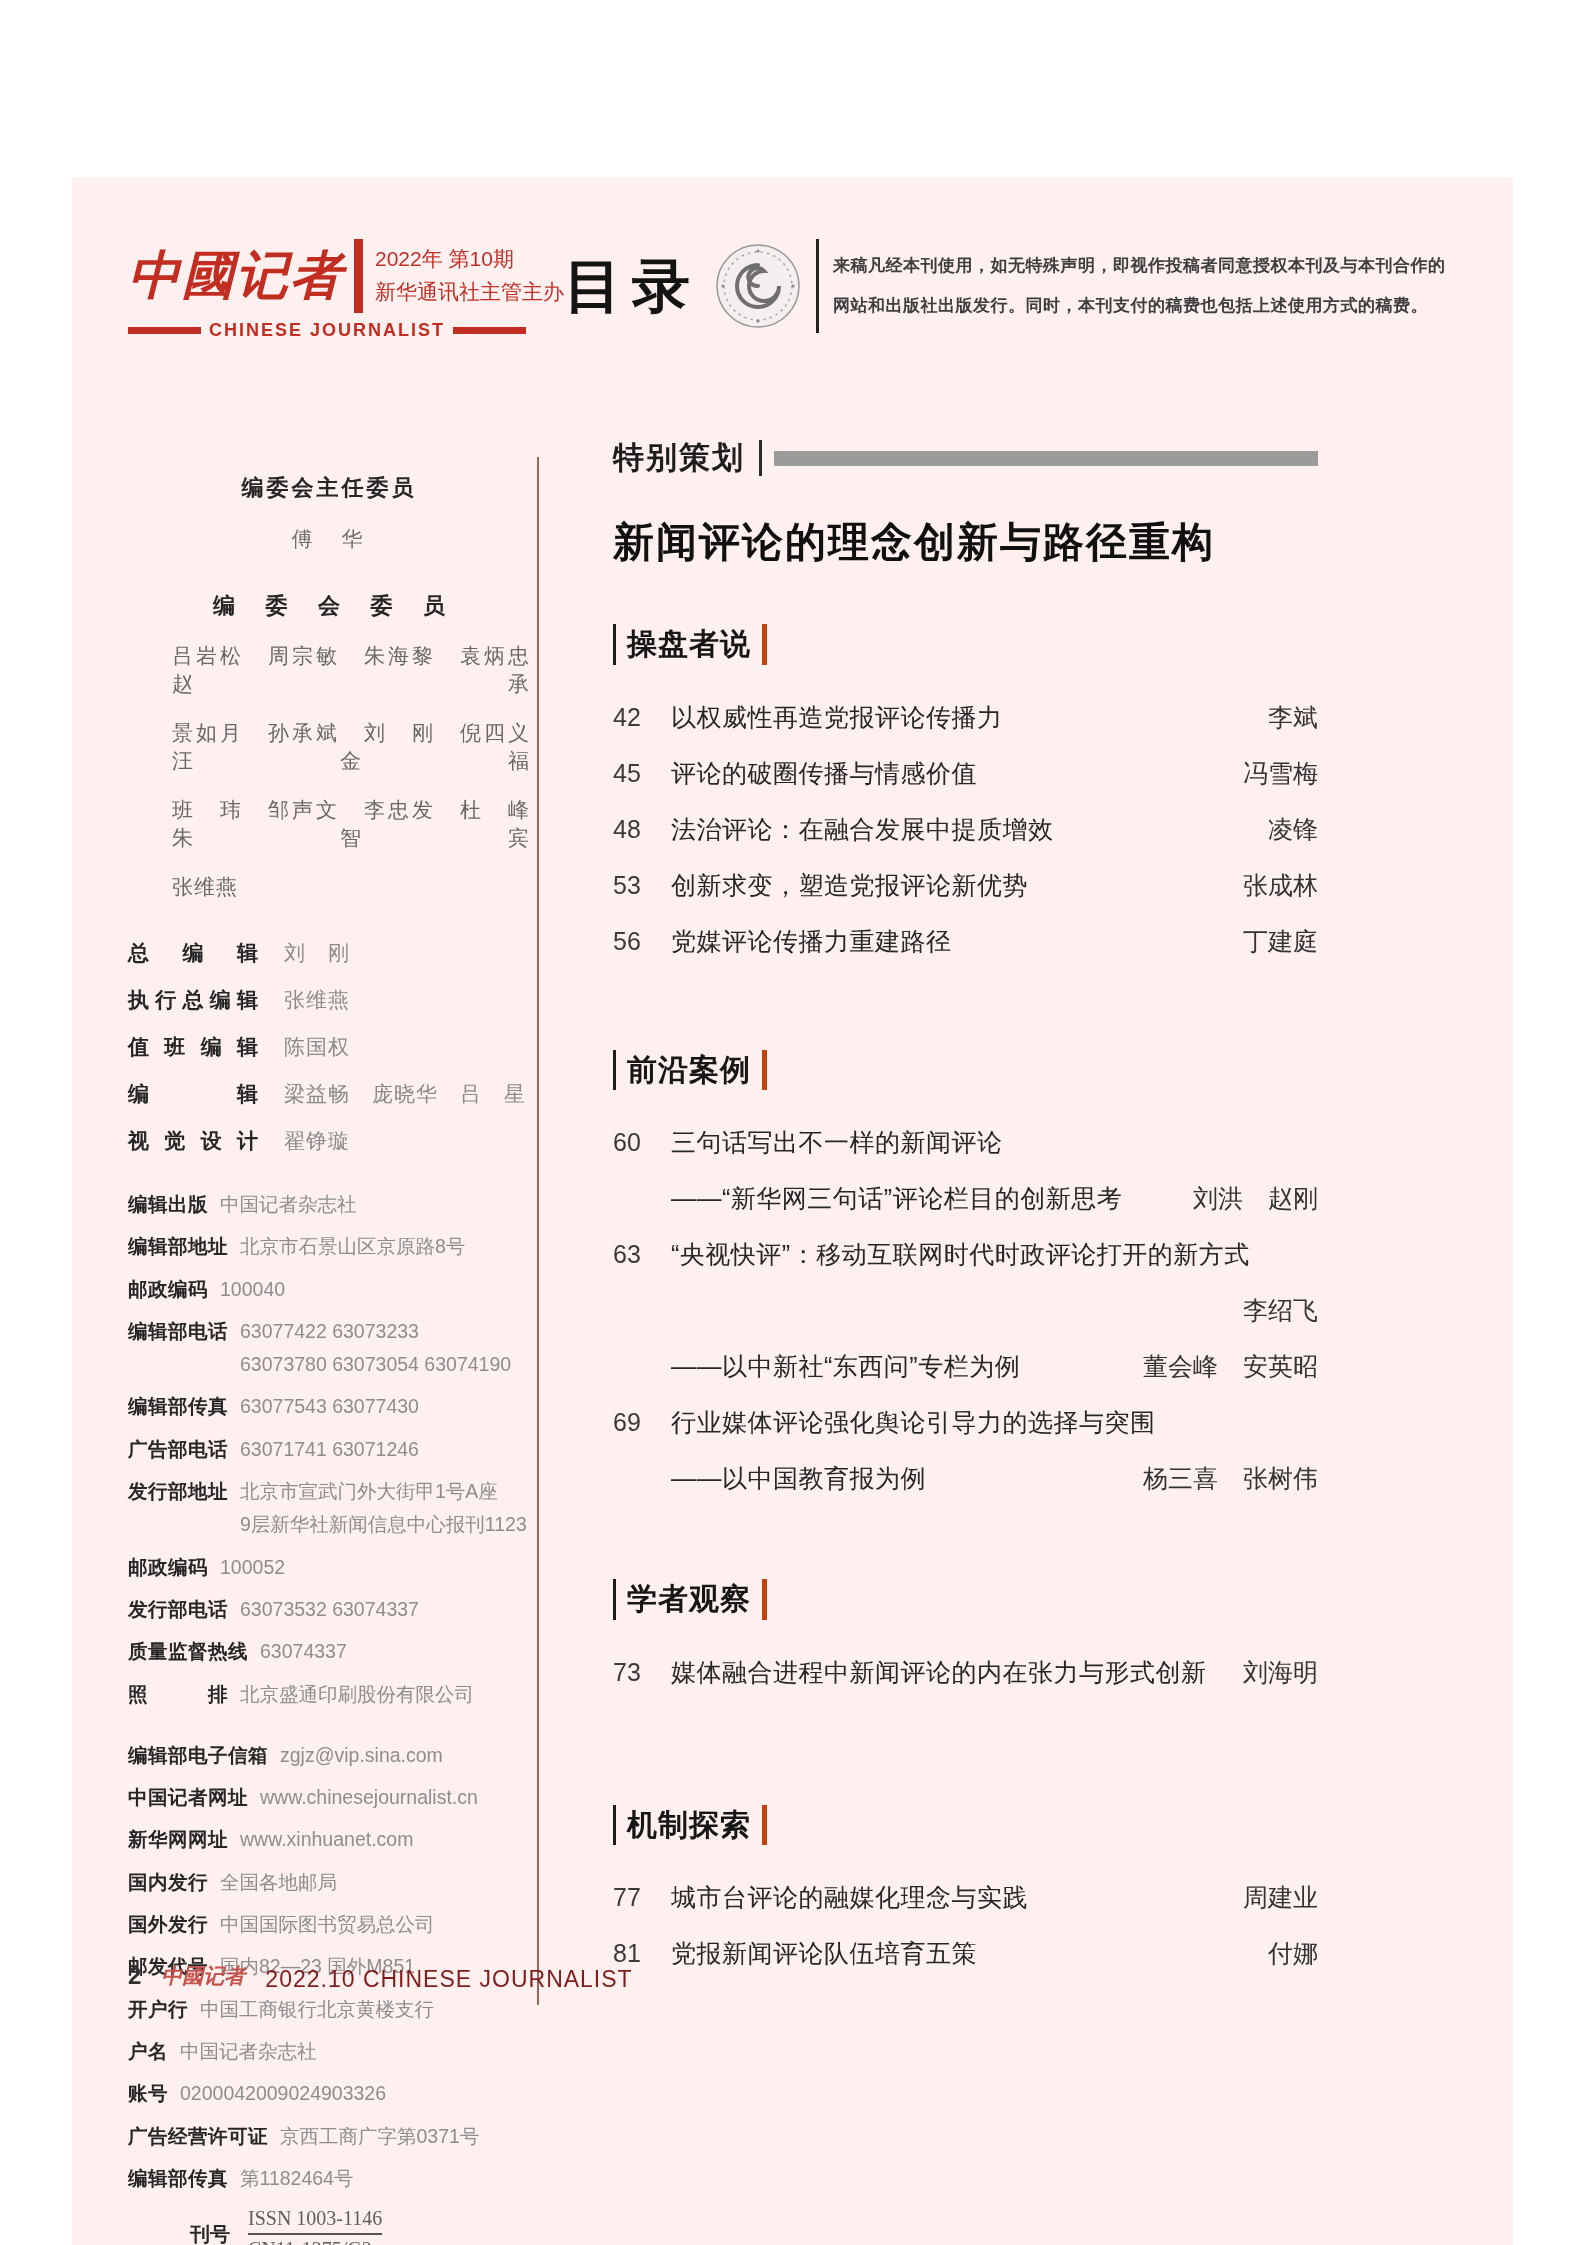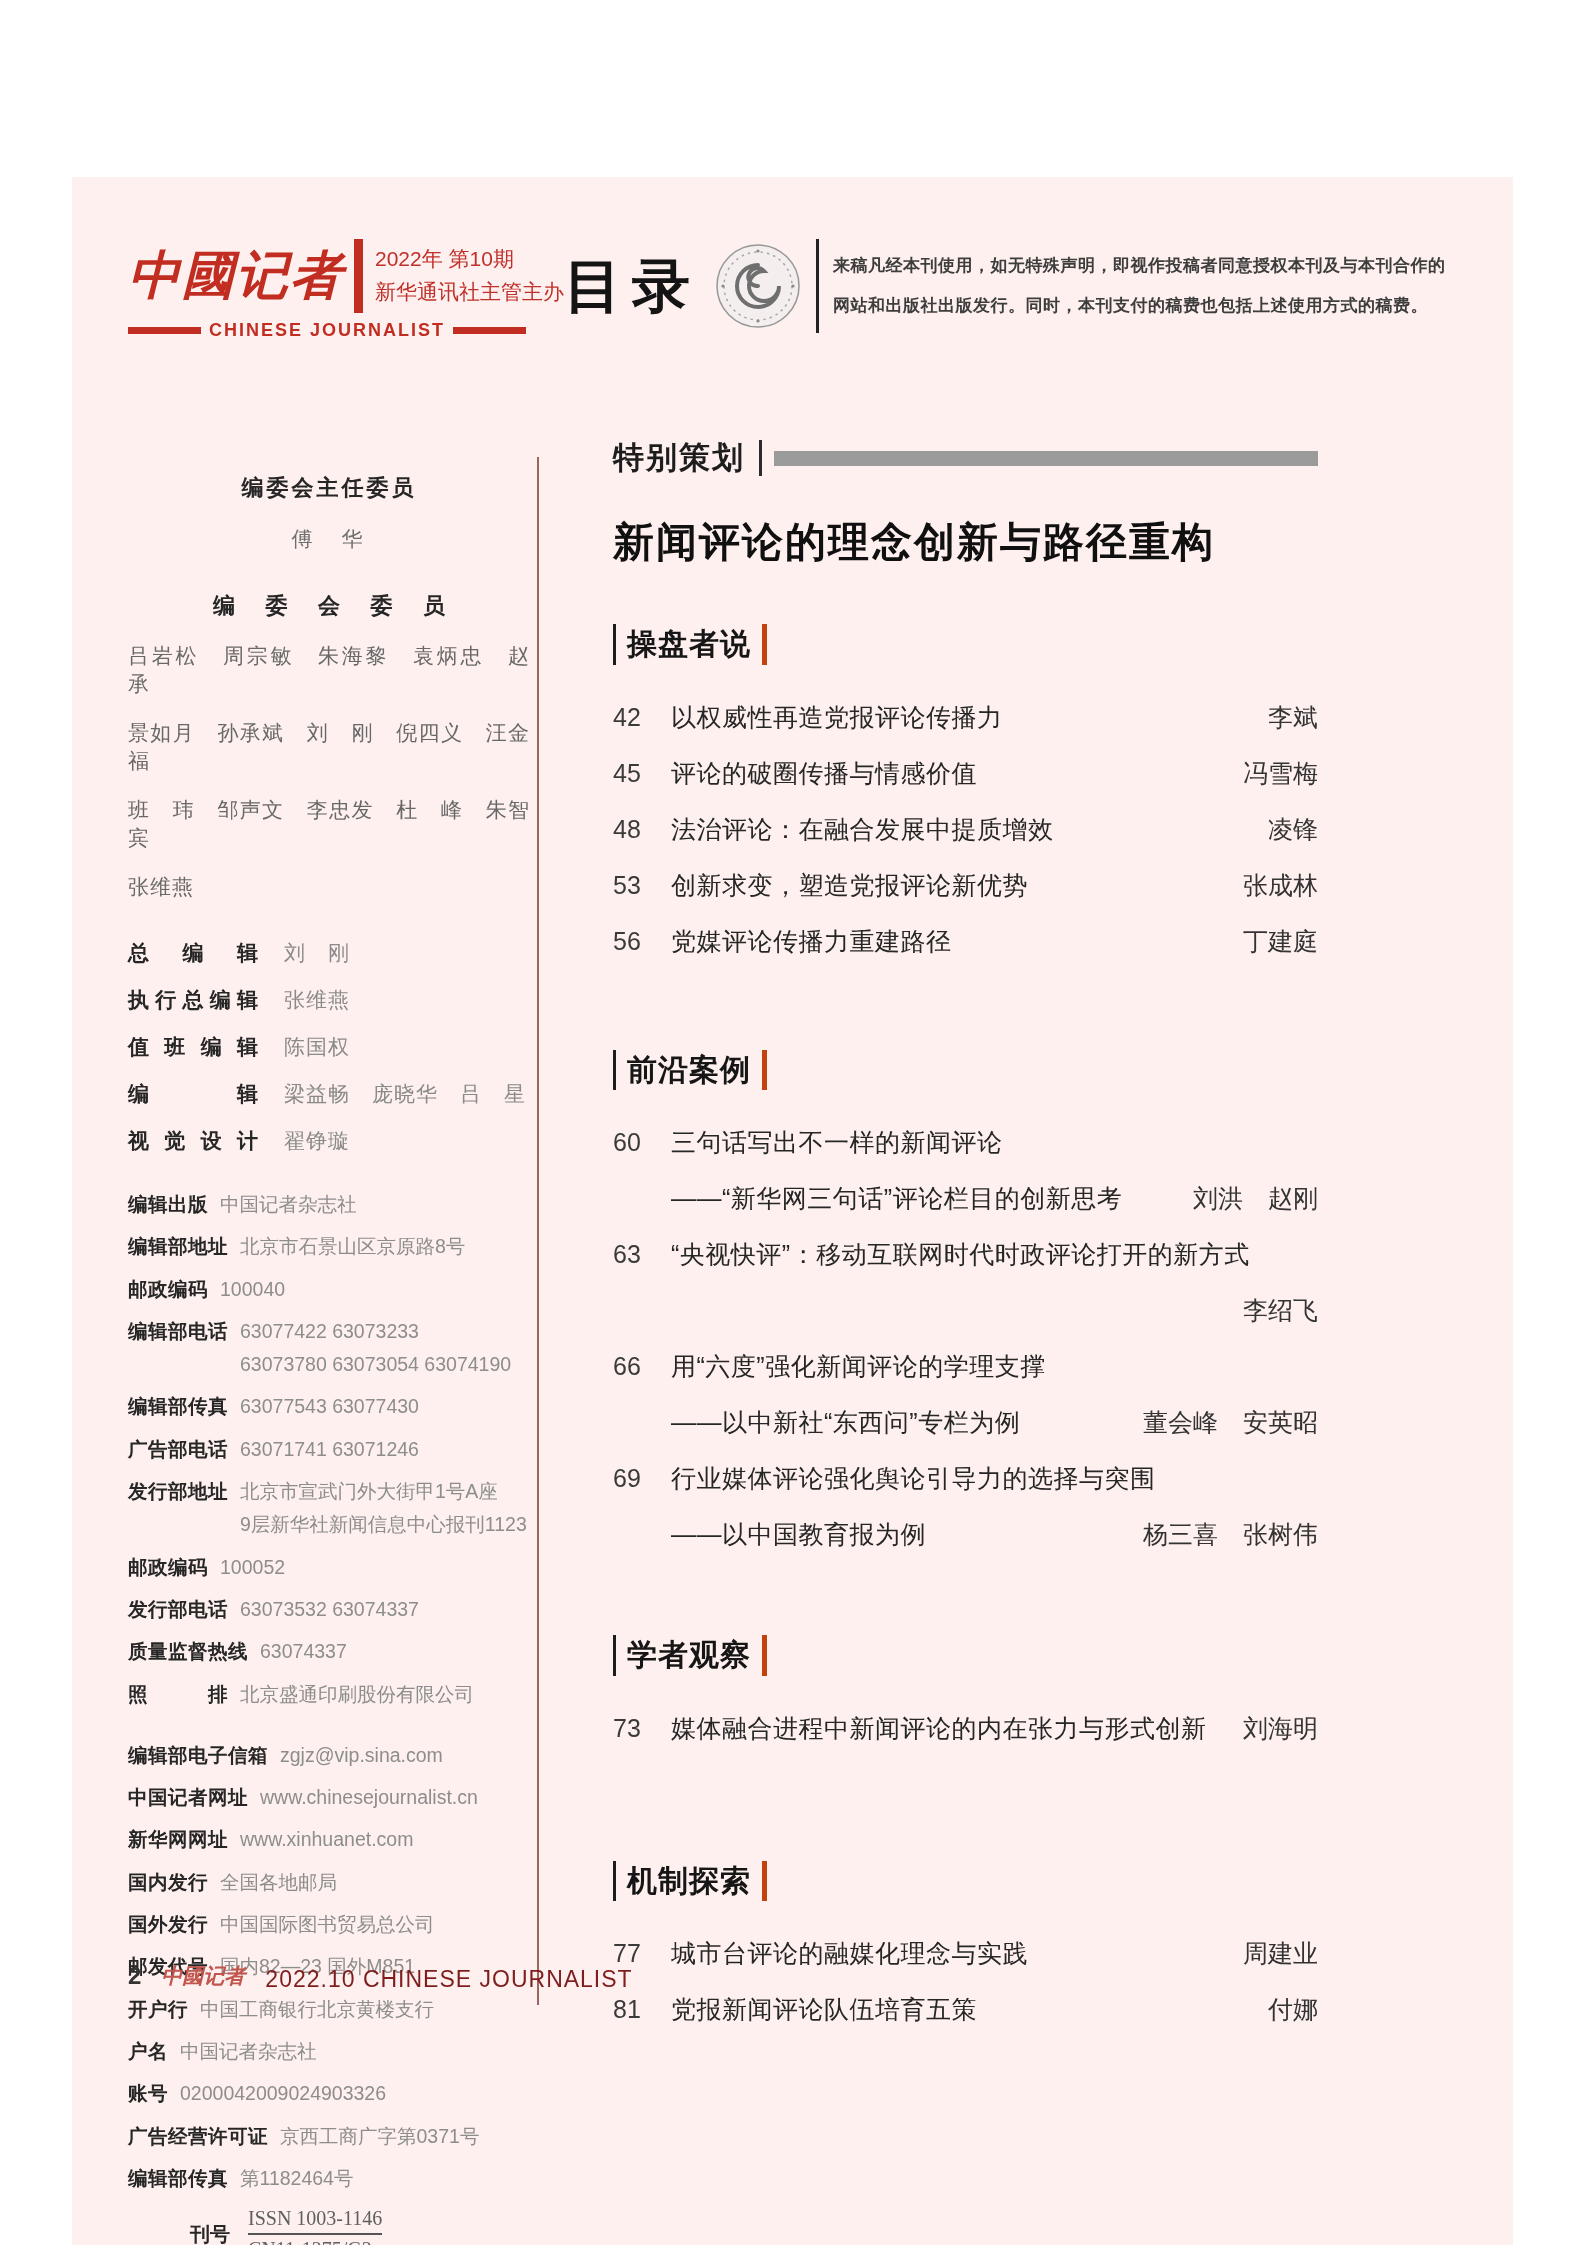--- a/index.html
+++ b/index.html
@@ -38,21 +38,21 @@
   .notice { font-size:17px; font-weight:600; color:#3d3d3d; line-height:2.35; letter-spacing:0.5px; }
 
   
   .sidebar { position:absolute; left:56px; top:296px; width:402px; }
   .board-chair-label { text-align:center; font-size:22px; font-weight:bold; letter-spacing:3px; color:#262626; }
   .board-chair-name { text-align:center; font-size:21px; color:#6e6e6e; margin-top:22px; letter-spacing:4px; }
   .board-members-label { width:232px; margin:38px auto 0; font-size:22px; font-weight:bold; color:#262626;
     text-align:justify; text-align-last:justify; }
   .member-rows { margin-top:4px; }
   .member-row { font-size:21px; color:#686868; margin-top:21px; letter-spacing:1px;
-    text-align:justify; text-align-last:justify; }
+    text-align:justify; text-align-last:justify;margin-left:44px; }
   .member-row:last-child { text-align-last:left; }
 
   .staff { margin-top:38px; }
   .staff-row { display:flex; margin-bottom:19px; font-size:21px; align-items:baseline; }
   .staff-label { width:130px; flex:none; font-weight:bold; color:#262626; text-align:justify; text-align-last:justify; }
   .staff-value { margin-left:26px; color:#8a8a8a; letter-spacing:1px; white-space:pre; }
 
   .info { margin-top:36px; }
   .info-row { display:flex; margin-bottom:15px; font-size:19.5px; line-height:1.4; align-items:baseline; }
   .info-row:nth-child(12) { margin-top:34px; }   
@@ -368,24 +368,20 @@
             <div class="toc-row">
               <span class="toc-page">63</span>
               <span class="toc-text">“央视快评”：移动互联网时代时政评论打开的新方式</span>
             </div>
             <div class="toc-row">
               <span class="toc-page"></span>
               <span class="toc-text"></span>
               <span class="toc-author">李绍飞</span>
             </div>
             <div class="toc-row">
-              <span class="toc-page">66</span>
-              <span class="toc-text">用“六度”强化新闻评论的学理支撑</span>
-            </div>
-            <div class="toc-row">
               <span class="toc-page"></span>
               <span class="toc-text">——以中新社“东西问”专栏为例</span>
               <span class="toc-author">董会峰　安英昭</span>
             </div>
             <div class="toc-row">
               <span class="toc-page">69</span>
               <span class="toc-text">行业媒体评论强化舆论引导力的选择与突围</span>
             </div>
             <div class="toc-row">
               <span class="toc-page"></span>

